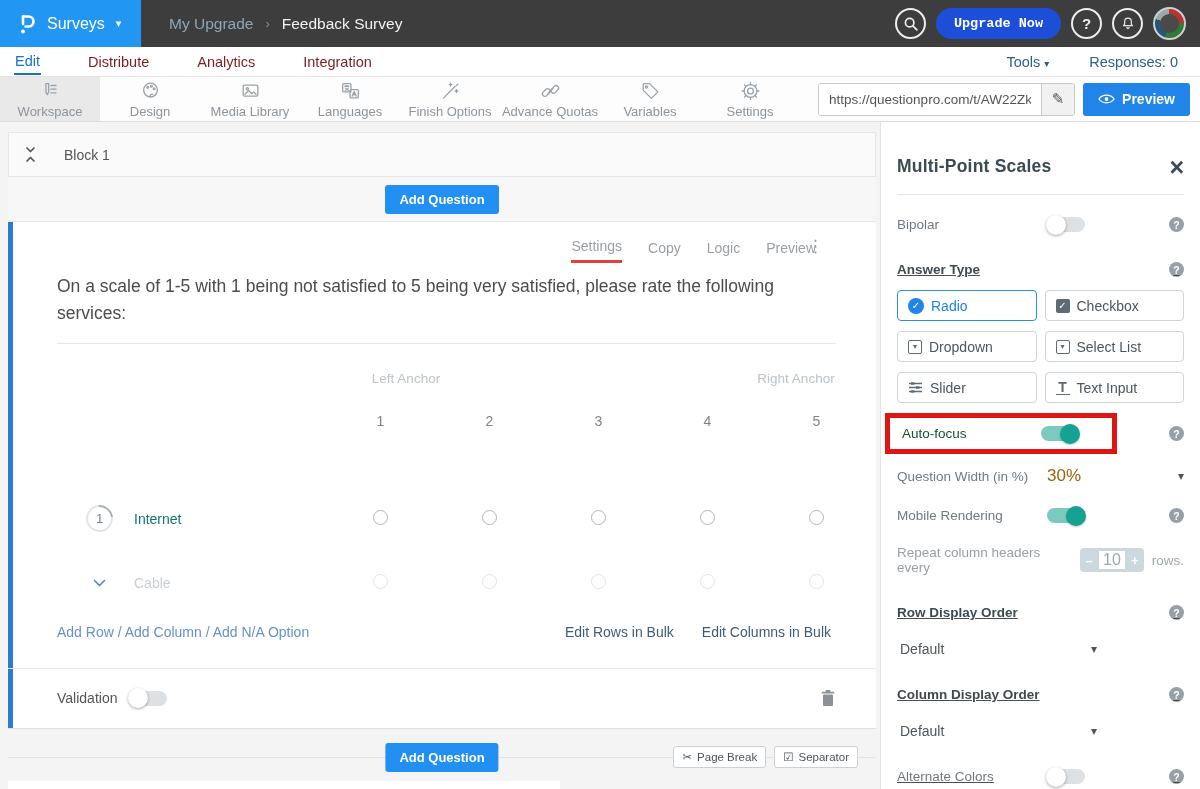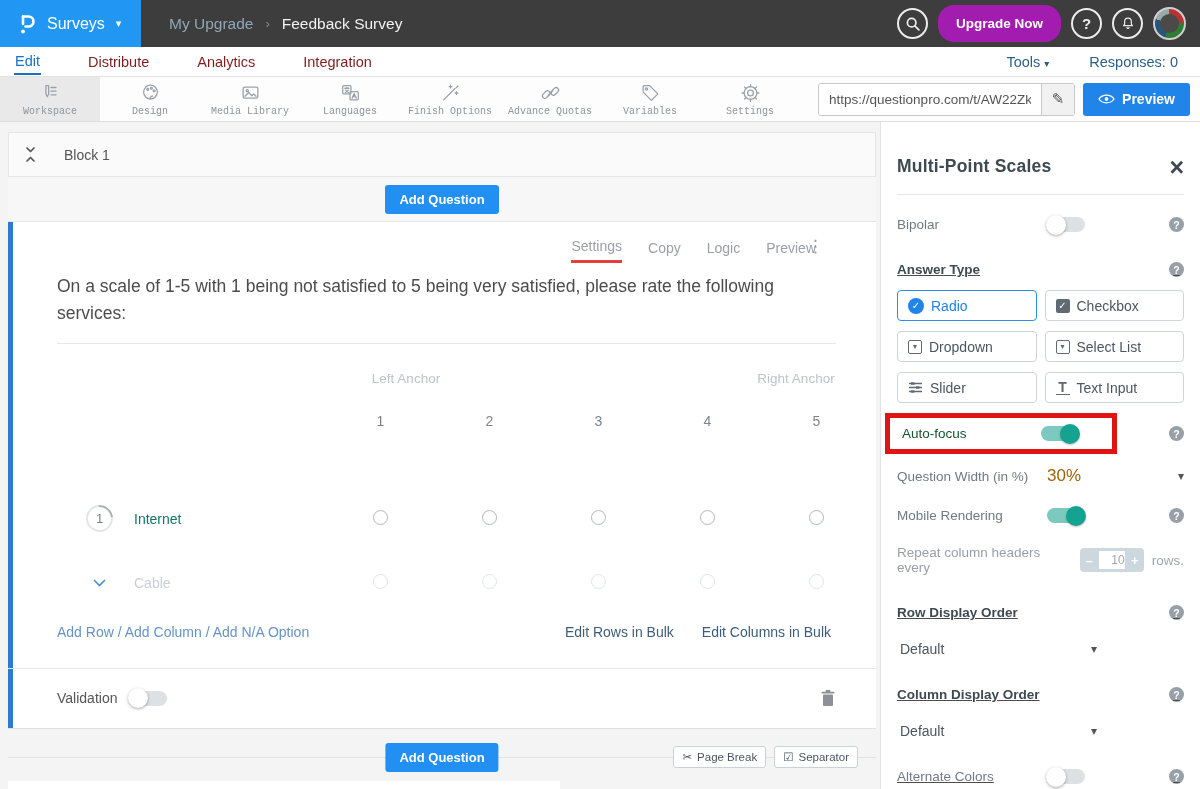--- a/index.html
+++ b/index.html
@@ -11,38 +11,38 @@
   .topbar { display:flex; align-items:stretch; height:47px; background:#3d3d3d; }
   .brand { display:flex; align-items:center; gap:9px; width:141px; padding:0 12px 0 16px; background:#2196f3; color:#fff; cursor:pointer; }
   .brand .bname { font-size:16px; }
   .brand .caret { font-size:11px; margin-left:2px; }
   .crumbs { display:flex; align-items:center; gap:12px; padding-left:28px; font-size:15.5px; }
   .crumbs .parent { color:#8fa6b8; cursor:pointer; }
   .crumbs .sep { color:#8a8a8a; font-size:13px; }
   .crumbs .cur { color:#f2f2f2; }
   .top-actions { margin-left:auto; display:flex; align-items:center; gap:10px; padding-right:14px; }
   .circle-btn { width:31px; height:31px; border:2px solid #ededed; border-radius:50%; display:flex; align-items:center; justify-content:center; color:#ededed; font-size:15px; font-weight:bold; cursor:pointer; }
-  .upgrade { background:#a21caf; color:#fff; font-size:13.5px; font-weight:bold; border:none; border-radius:16px; height:37px; padding:0 18px; cursor:pointer; }
+  .upgrade { background:#1d4ed8; color:#fff; font-size:13.5px; font-weight:bold; border:none; border-radius:16px; height:31px; padding:0 18px; cursor:pointer;font-family:Liberation Mono, monospace; }
   .avatar { width:33px; height:33px; border-radius:50%; border:2px solid #cfcfcf; background:conic-gradient(#b83232 0 25%, #2e7d32 25% 55%, #26567c 55% 80%, #9aa 80%); position:relative; cursor:pointer; }
   .avatar::after{ content:""; position:absolute; inset:5px; border-radius:50%; background:#4a4a4a; }
 
   
   .navtabs { display:flex; align-items:center; height:30px; background:#fff; border-bottom:1px solid #e2e2e2; padding:0 14px; font-size:14.5px; }
   .tab { color:#7f1d1d; margin-right:46px; padding:4px 1px; cursor:pointer; }
   .tab.active { color:#1673c2; border-bottom:2px solid #1673c2; }
   .nav-right { margin-left:auto; display:flex; align-items:center; gap:40px; }
   .tools { color:#2a5f8a; cursor:pointer; }
   .tools .caret { font-size:10px; }
   .responses { color:#2a5f8a; margin-right:8px; }
 
   
   .toolbar { display:flex; align-items:stretch; height:45px; background:#fdfdfd; border-bottom:1px solid #ddd; }
   .titem { width:100px; display:flex; flex-direction:column; align-items:center; justify-content:center; gap:2px; cursor:pointer; color:#8d959c; }
   .titem.selected { background:#e9e9e9; }
-  .titem .tlabel { font-size:10px;font-family:Liberation Mono, monospace; }
+  .titem .tlabel { font-size:13px; }
   .titem svg { stroke:#9aa2a9; fill:none; stroke-width:1.4; stroke-linecap:round; stroke-linejoin:round; }
   .url-wrap { margin-left:auto; display:flex; align-items:center; gap:8px; padding-right:10px; }
   .urlbox { display:flex; align-items:stretch; height:33px; border:1px solid #c9c9c9; border-radius:3px; background:#fff; overflow:hidden; }
   .urlbox input { border:none; outline:none; width:222px; padding:0 10px; font-size:13.5px; color:#555; font-family:"Liberation Sans",sans-serif; }
   .url-edit { width:33px; background:#f1f1f1; border-left:1px solid #c9c9c9; display:flex; align-items:center; justify-content:center; color:#555; font-size:15px; cursor:pointer; }
   .preview { display:flex; align-items:center; gap:7px; background:#2184e8; color:#fff; border:none; border-radius:3px; height:33px; padding:0 15px; font-size:14px; font-weight:bold; cursor:pointer; }
 
   
   .content { display:flex; height:667px; }
   .canvas { width:880px; position:relative; }
@@ -120,21 +120,21 @@
   .ic-check { width:14px; height:14px; border-radius:2px; background:#5f6a72; color:#fff; font-size:10px; display:flex; align-items:center; justify-content:center; flex:0 0 14px; }
   .ic-drop { width:14px; height:14px; border-radius:2px; border:1.5px solid #5f6a72; color:#5f6a72; font-size:8px; display:flex; align-items:center; justify-content:center; flex:0 0 14px; }
   .ic-text { width:14px; font-weight:bold; color:#5f6a72; font-size:14px; text-align:center; border-bottom:1.5px solid #5f6a72; line-height:1.05; flex:0 0 14px; }
   .hlrow { display:flex; align-items:center; margin-top:10px; }
   .hl { display:flex; align-items:center; border:5px solid #e11414; margin-left:-12px; padding:8px 10px 8px 12px; width:232px; }
   .hl .lbl { font-size:13.5px; color:#14532d; min-width:139px; }
   .val { font-size:17px; color:#a16207; }
   .dcaret { margin-left:auto; color:#555; font-size:12px; cursor:pointer; }
   .stepper { display:flex; align-items:center; height:24px; background:#ccd8de; border-radius:4px; overflow:hidden; }
   .stepbtn { width:19px; text-align:center; color:#fff; font-weight:bold; font-size:13px; cursor:pointer; }
-  .stepval { width:27px; height:18px; margin:0 1px; background:#fff; color:#a0a8ae; font-size:12px; text-align:right; line-height:18px; }
+  .stepval { width:27px; height:18px; margin:0 1px; background:#fff; color:#a0a8ae; font-size:16px; text-align:center; line-height:18px; }
   .rows-suffix { color:#a0a8ae; font-size:13.5px; margin-left:8px; }
   .sselect { display:flex; align-items:center; justify-content:space-between; width:200px; margin-top:21px; padding-left:3px; cursor:pointer; }
   .sselect .val { font-size:14px; color:#4c565e; }
   .sselect .dcaret { margin-left:0; }
   .mt28 { margin-top:30px;text-decoration:underline; }
 </style>
 </head>
 <body>
 
 <div class="app">

